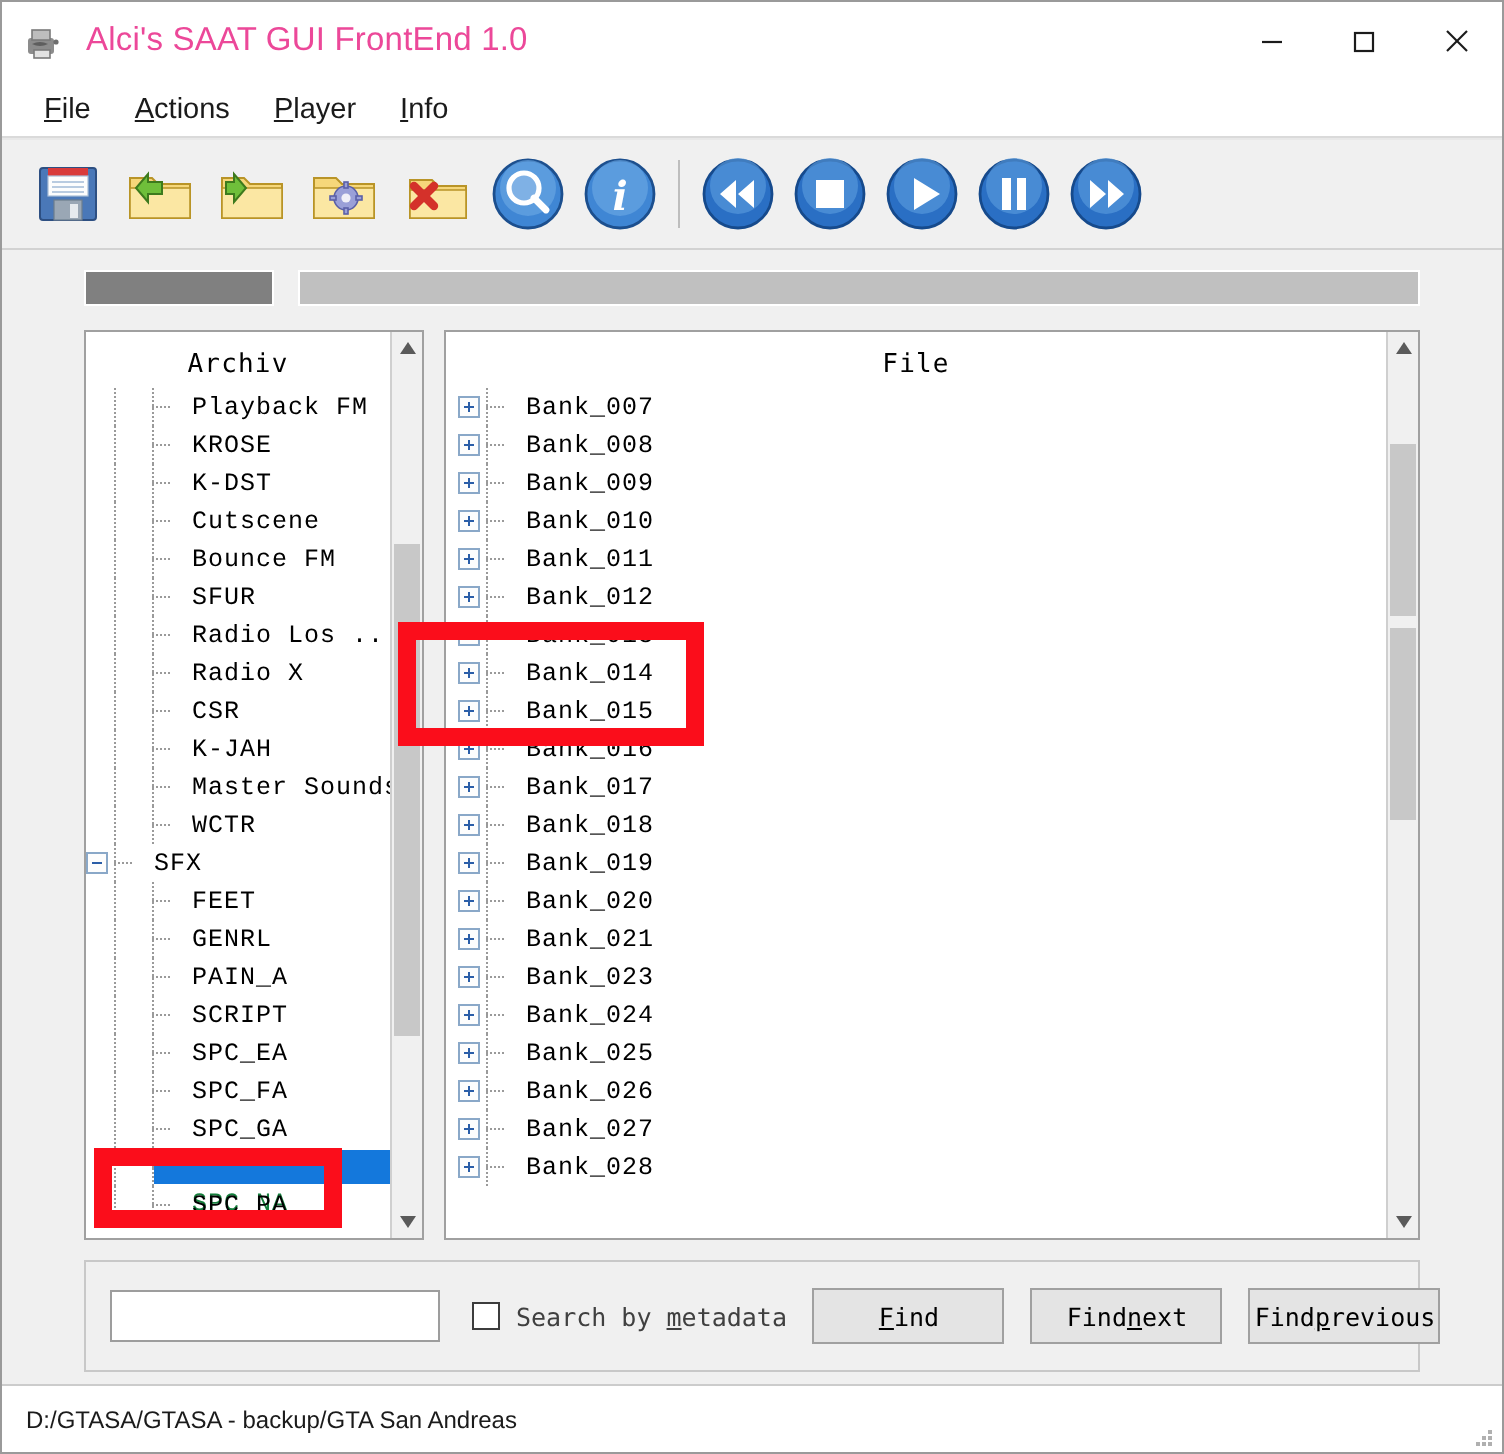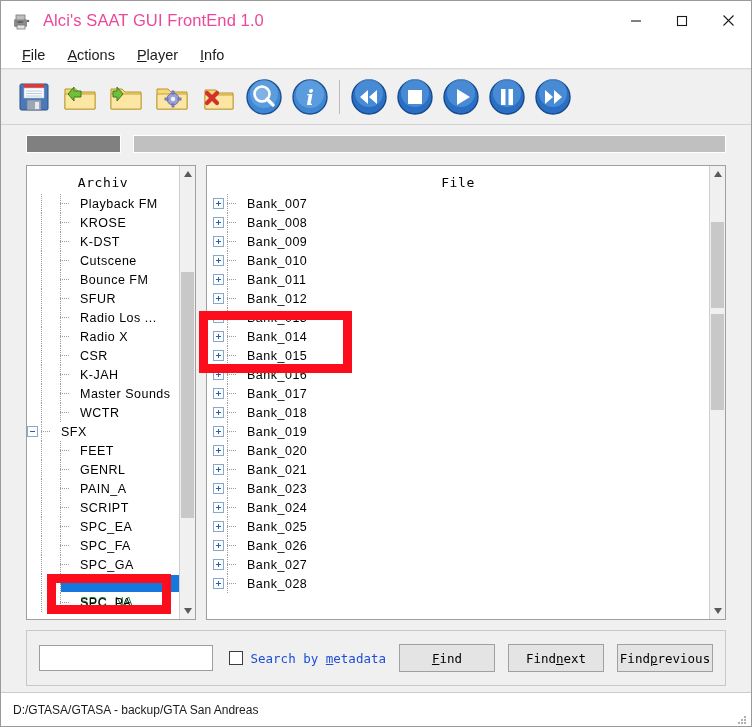--- a/index.html
+++ b/index.html
@@ -74,21 +74,21 @@
   }
   .tb-sep {
     width:1px; height:34px; background:#bdbdbd;
     margin:0 6px; flex:0 0 auto;
   }
 
   
   .content {
     flex:1 1 auto;
     background:#f0f0f0;
-    padding:0 12px;
+    padding:0 28px;
     display:flex; flex-direction:column;
     min-height:0;
   }
   .progress-row {
     height:30px; min-height:30px;
     display:flex; align-items:center;
     padding-top:8px;
   }
   .prog-a {
     width:95px; height:18px;
@@ -132,21 +132,21 @@
     font-size:13px;
     color:#000;
     padding-top:9px;
     letter-spacing:0.6px;
   }
   .tree-list { padding-top:4px; }
 
   .tnode {
     height:19px;
     display:flex; align-items:center;
-    font-family:Liberation Sans, sans-serif;
+    font-family:Liberation Mono, monospace;
     font-size:12.5px;
     color:#000;
     white-space:nowrap;
     position:relative;
   }
   .tnode .indent { flex:0 0 auto; }
   .tnode .dotline {
     width:20px; height:19px; flex:0 0 auto; position:relative;
   }
   .tnode .dotline::before{
@@ -228,21 +228,21 @@
   .chk-wrap { display:flex; align-items:center; margin-left:16px; }
   .chk {
     width:14px; height:14px;
     border:1px solid #3c3c3c;
     background:#ffffff;
     flex:0 0 auto;
   }
   .chk-label {
     margin-left:8px;
     font-family:"DejaVu Sans Mono","Liberation Mono",monospace;
-    font-size:12.5px; color:#1d4ed8; white-space:nowrap;text-align:right;
+    font-size:12.5px; color:#404040; white-space:nowrap;text-align:right;
   }
   .chk-label .mn { text-decoration:underline; }
   .btn {
     height:28px;
     min-width:96px;
     background:#e4e4e4;
     border:1px solid #a0a0a0;
     font-family:"DejaVu Sans Mono","Liberation Mono",monospace;
     font-size:12.5px;
     color:#000;

